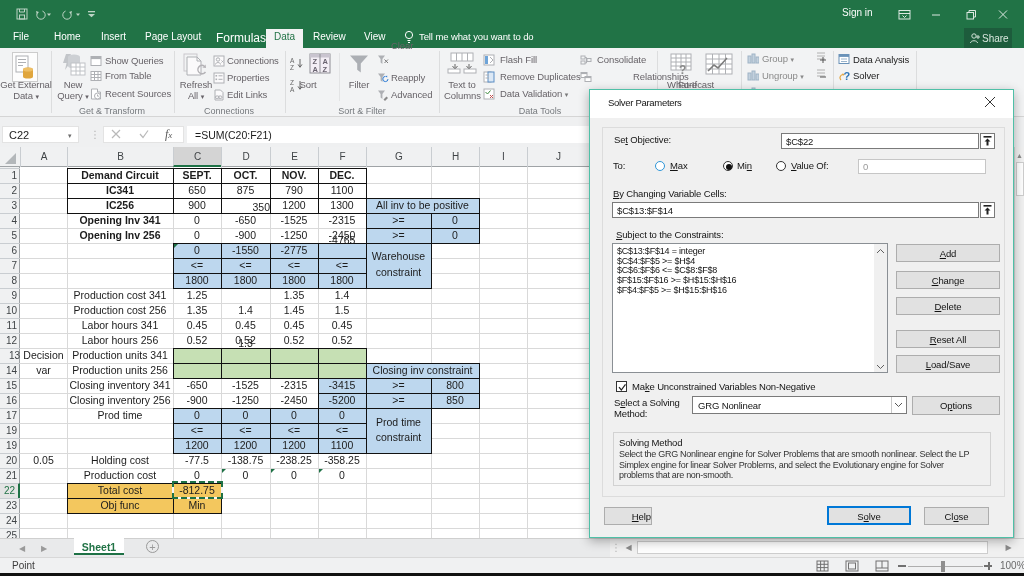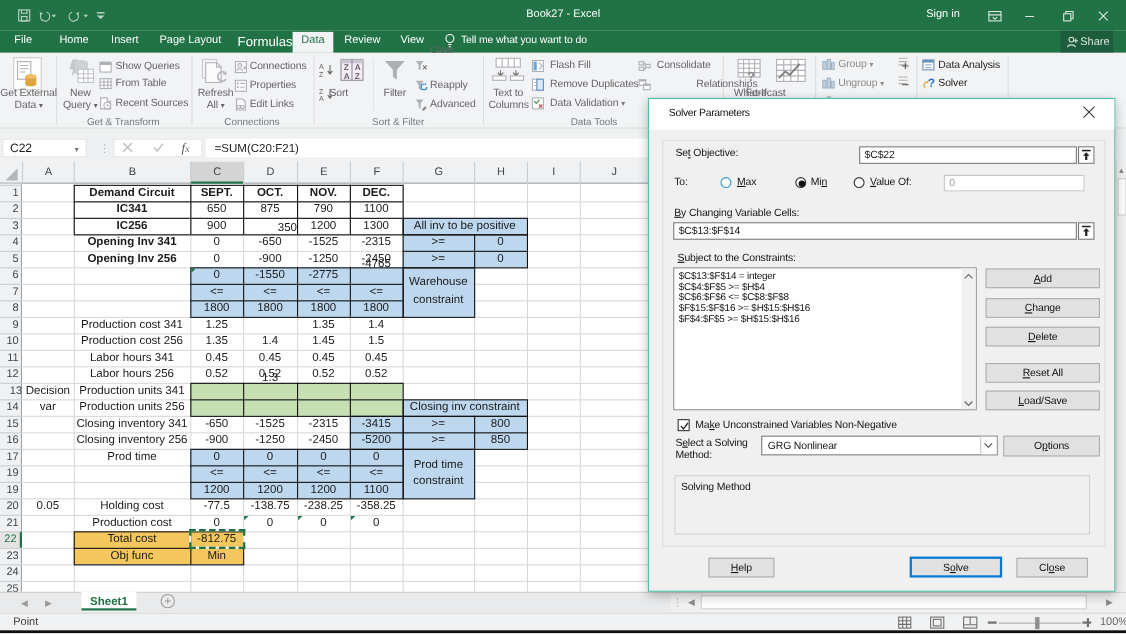--- a/index.html
+++ b/index.html
@@ -33,21 +33,20 @@
 </g>
 <g fill="#bdd4c5">
 <path d="M22.0 3.1 L24.9 3.9 L22.9 6.4 z"></path>
 <path d="M58.0 3.1 L55.1 3.9 L57.1 6.4 z"></path>
 <path d="M33 5.5 l4 0 l-2 2.4 z"></path>
         <path d="M62 5.5 l4 0 l-2 2.4 z"></path>
 <rect x="74" y="3" width="7" height="1.3"></rect>
         <path d="M74 6 l7 0 l-3.5 3.2 z"></path>
       </g>
     </svg>
-<div class="ab" style="left:0;top:7px;width:1024px;text-align:center;font-size:10px;color:#fdfdfd;">Book27 - Excel</div>
 <div class="ab" style="left:842px;top:7px;font-size:10px;color:#fdfdfd;">Sign in</div>
 <svg class="ab" style="left:895px;top:8px;" width="122" height="14" viewBox="0 0 122 14">
 <g stroke="#dce8e1" fill="none" stroke-width="1">
 <rect x="4" y="2.5" width="11" height="8.5"></rect>
         <line x1="4" y1="5.5" x2="15" y2="5.5"></line>
         <path d="M7.5 7.5 l2 2 l2 -2"></path>
 <line x1="37" y1="7" x2="45" y2="7"></line>
 <rect x="72" y="4.5" width="6.5" height="6.5"></rect>
         <path d="M74 4.5 v-2 h6.5 v6.5 h-2"></path>
 <path d="M104 2.5 l8 8 M112 2.5 l-8 8"></path>
@@ -678,15 +677,16 @@
 <div class="dlbl" style="left:614px;top:397px;">S<u>e</u>lect a Solving<br>Method:</div>
 <div class="ab" style="left:692px;top:396px;width:215px;height:18px;background:#fff;border:1px solid #7a7a7a;"></div>
 <div class="dlbl" style="left:698px;top:400px;">GRG Nonlinear</div>
 <div class="ab" style="left:891px;top:397px;width:15px;height:16px;background:#fefefe;border-left:1px solid #c8c8c8;"></div>
 <svg class="ab" style="left:894px;top:402px;" width="9" height="6" viewBox="0 0 9 6">
 <path d="M1 1 l3.5 3.5 l3.5 -3.5" stroke="#555" fill="none"></path>
     </svg>
 <div class="btn" style="left:912px;top:396px;width:88px;height:19px;line-height:18px;">O<u>p</u>tions</div>
 <div class="ab" style="left:613px;top:432px;width:378px;height:54px;border:1px solid #d2d2d2;"></div>
 <div class="dlbl" style="left:619px;top:437px;">Solving Method</div>
-<div class="btn" style="left:644px;top:507px;width:60px;height:18px;line-height:17px;"><u>H</u>elp</div>
+<div class="dlbl" style="left:619px;top:449px;font-size:9px;letter-spacing:-0.3px;line-height:10.5px;color:#333;">Select the GRG Nonlinear engine for Solver Problems that are smooth nonlinear. Select the LP<br>Simplex engine for linear Solver Problems, and select the Evolutionary engine for Solver<br>problems that are non-smooth.</div>
+<div class="btn" style="left:604px;top:507px;width:48px;height:18px;line-height:17px;text-align:right;"><u>H</u>elp</div>
 <div class="btn" style="left:827px;top:506px;width:84px;height:19px;line-height:17px;border:2px solid #0078d7;">S<u>o</u>lve</div>
 <div class="btn" style="left:924px;top:507px;width:65px;height:18px;line-height:17px;">Cl<u>o</u>se</div>
 </div>
 </body></html>

